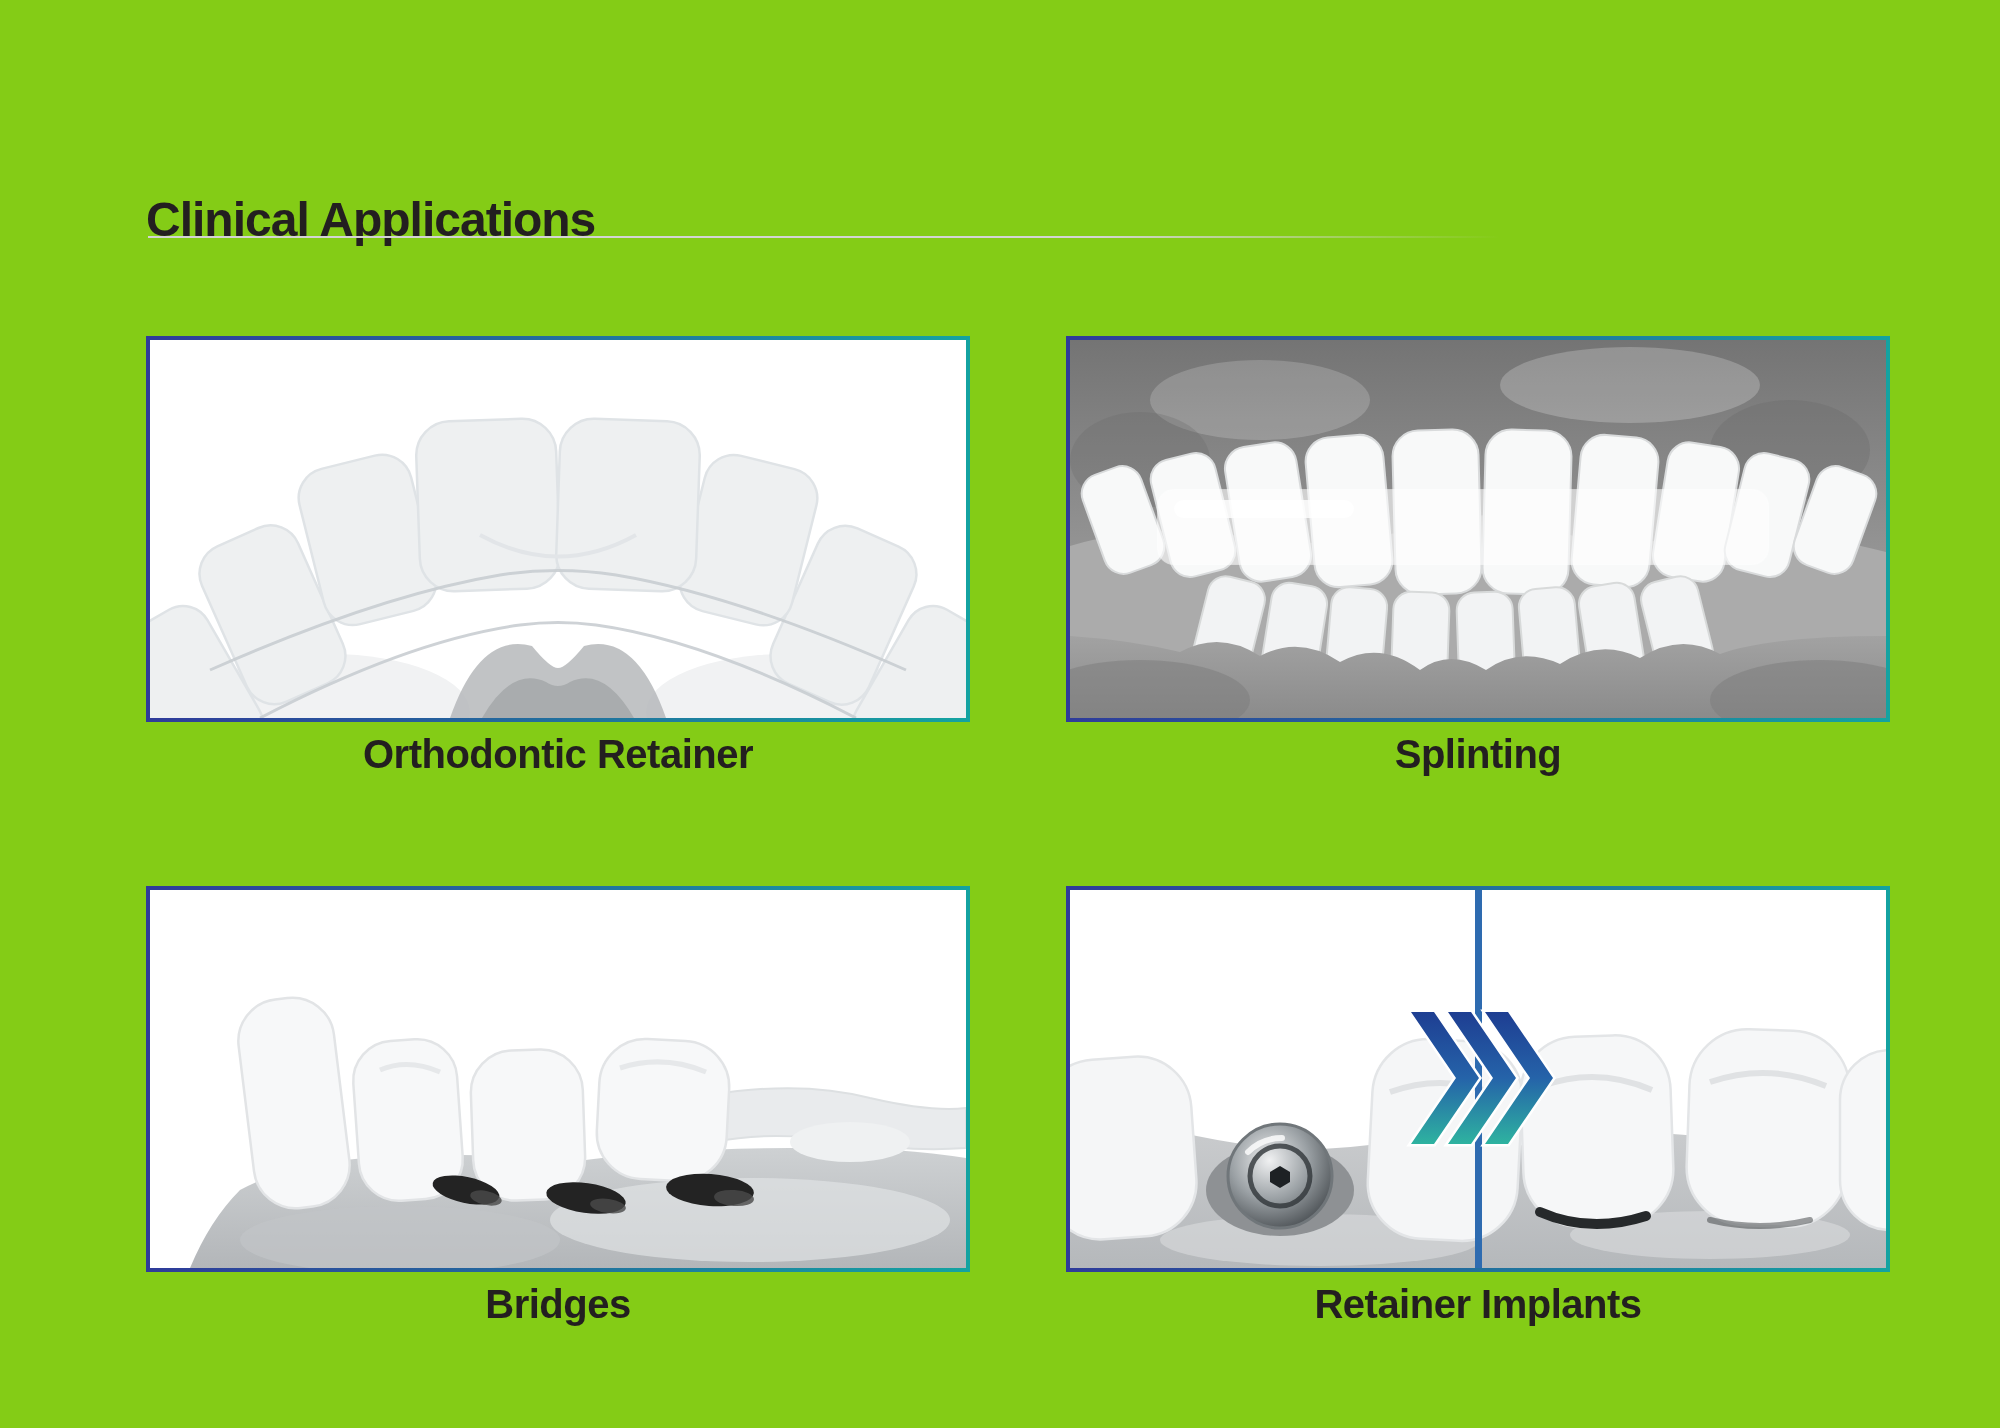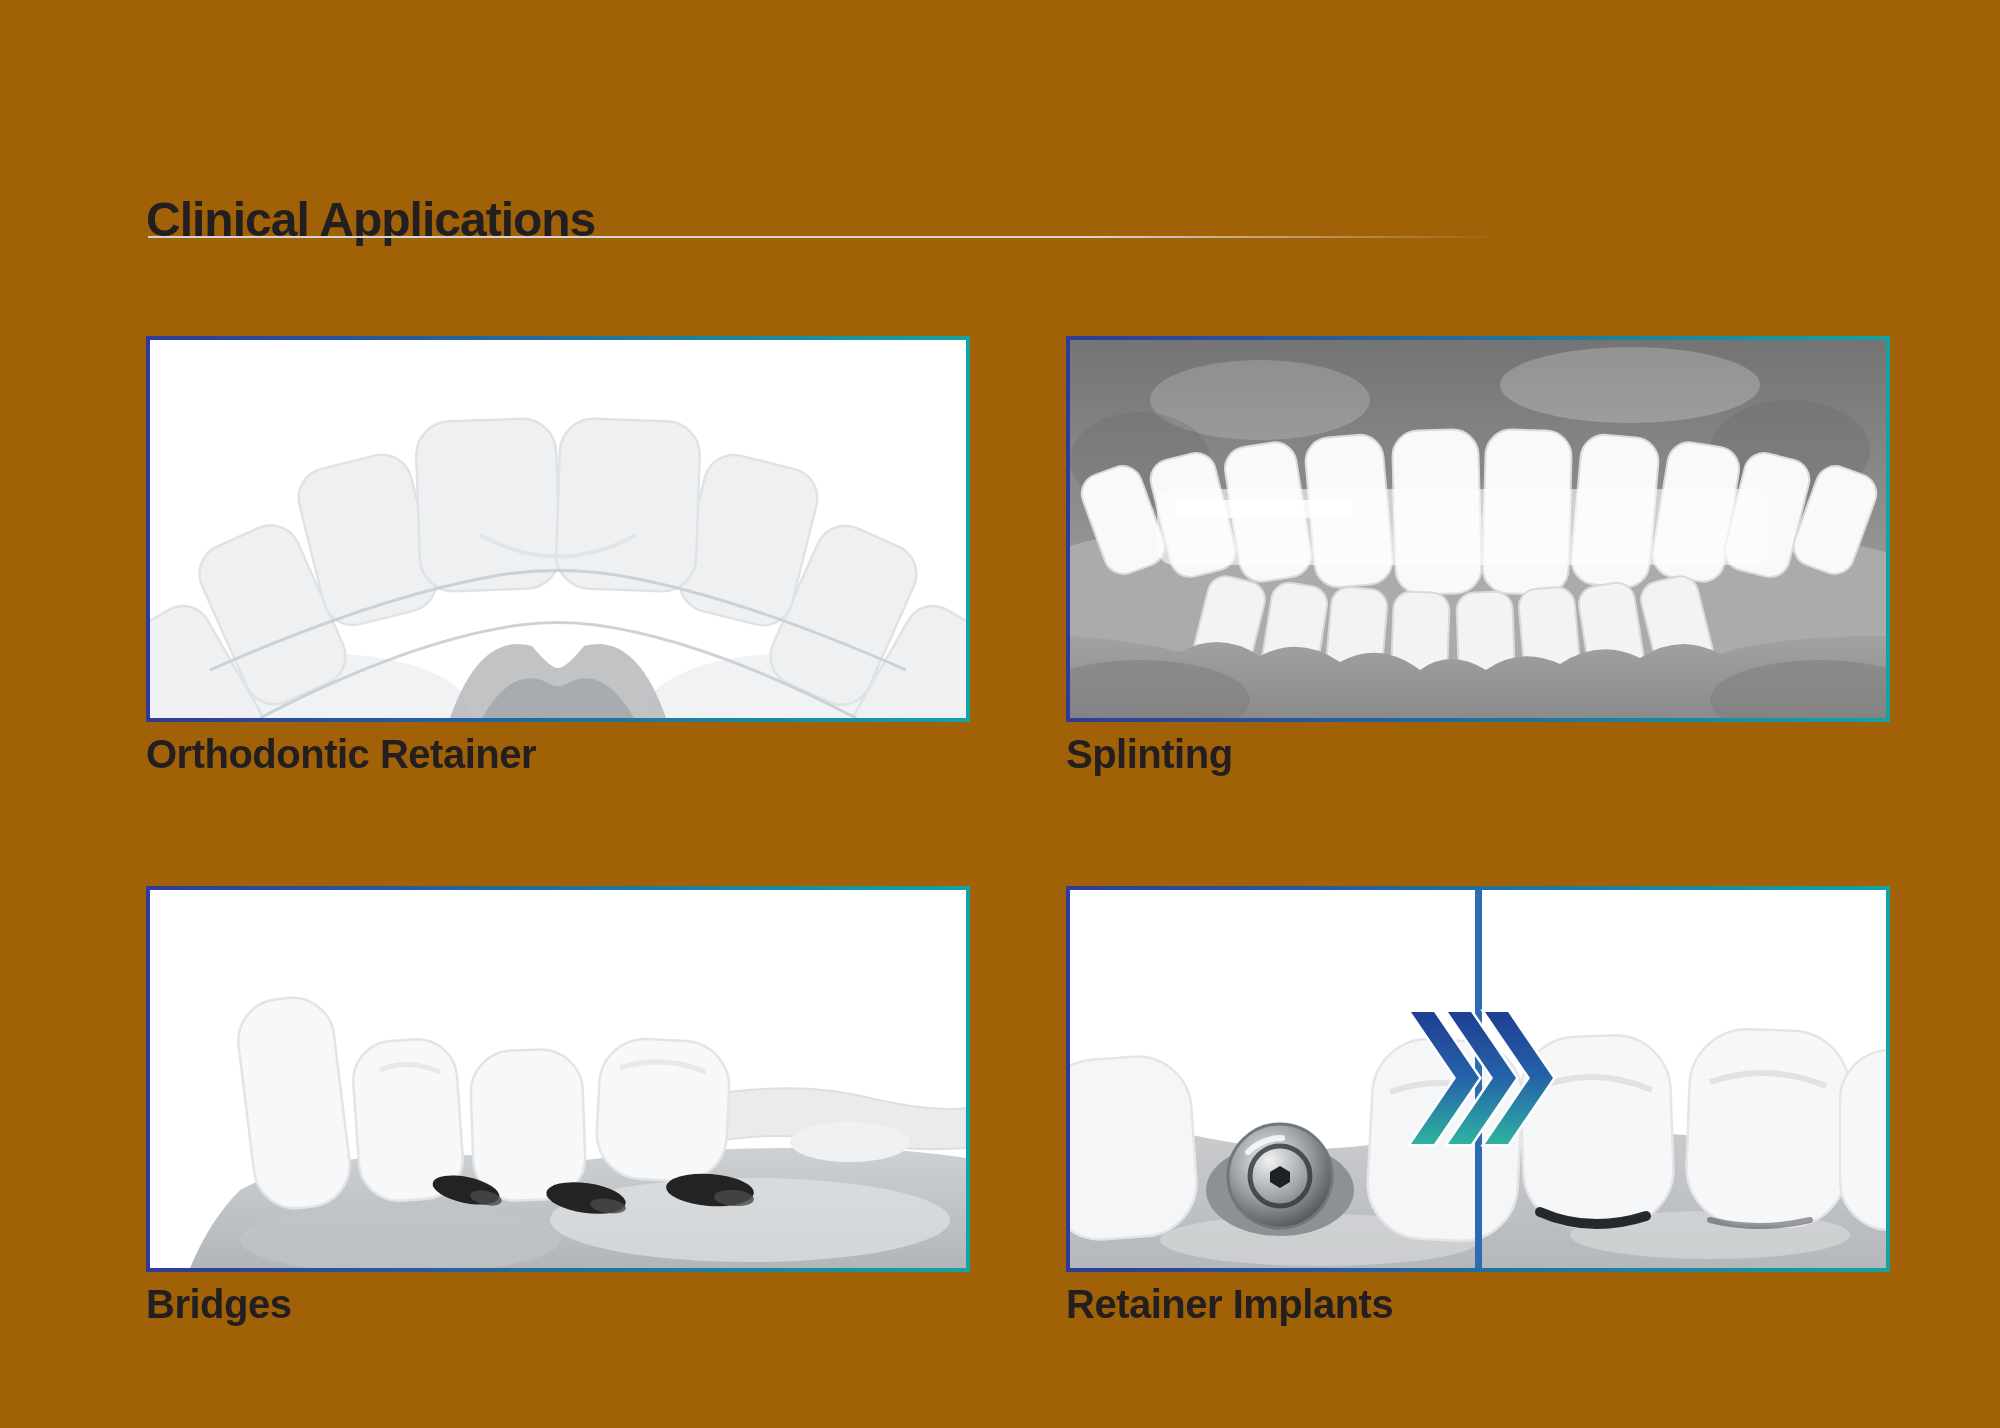--- a/index.html
+++ b/index.html
@@ -28,31 +28,31 @@
     border:4px solid;
     border-image:linear-gradient(90deg,
       var(--border-gradient-start,#2f3b9a),
       var(--border-gradient-end,#14a3a1)) 1;
     background:#ffffff;
   }
   .card svg{display:block;width:100%;height:100%;}
   .r1{top:336px;} .r2{top:886px;}
   .c1{left:146px;} .c2{left:1066px;}
   .caption{
-    position:absolute;width:824px;
+    position:absolute;width:824px;text-align:center;
     font-size:40px;font-weight:700;letter-spacing:-0.5px;
     color:var(--text,#231f20);
   }
   .cap-r1{top:732px;} .cap-r2{top:1282px;}
   .cap-c1{left:146px;} .cap-c2{left:1066px;}
 </style>
 </head>
 <body>
 
-<div id="canvas" style="background: #a16207;">
+<div id="canvas" style="background: #84cc16;">
 
   <h1 class="page-title">Clinical Applications</h1>
   <div class="title-rule"></div>
 
   <figure class="card r1 c1" style="margin:0">
     <svg viewBox="0 0 816 378" preserveAspectRatio="none" role="img">
       <rect x="0" y="0" width="816" height="378" fill="#ffffff"></rect>
 
       <ellipse cx="180" cy="372" rx="140" ry="58" fill="#f1f2f3"></ellipse>
       <ellipse cx="636" cy="372" rx="140" ry="58" fill="#f1f2f3"></ellipse>

